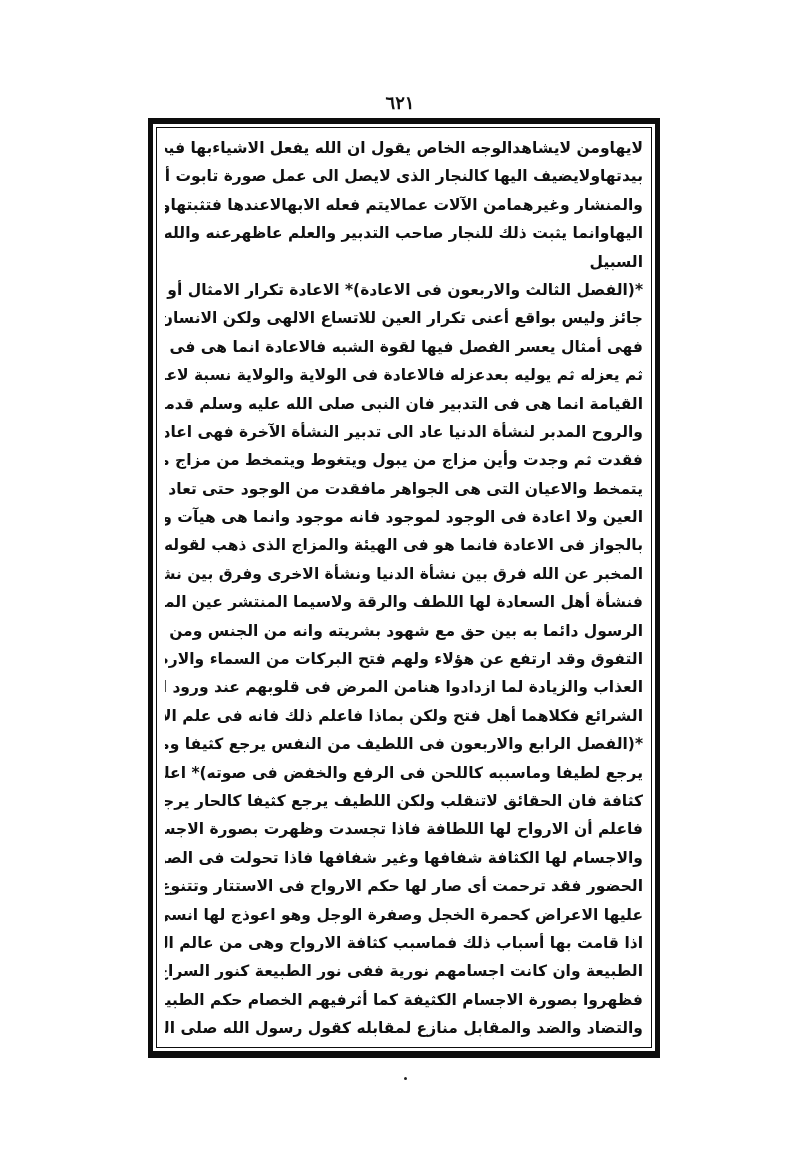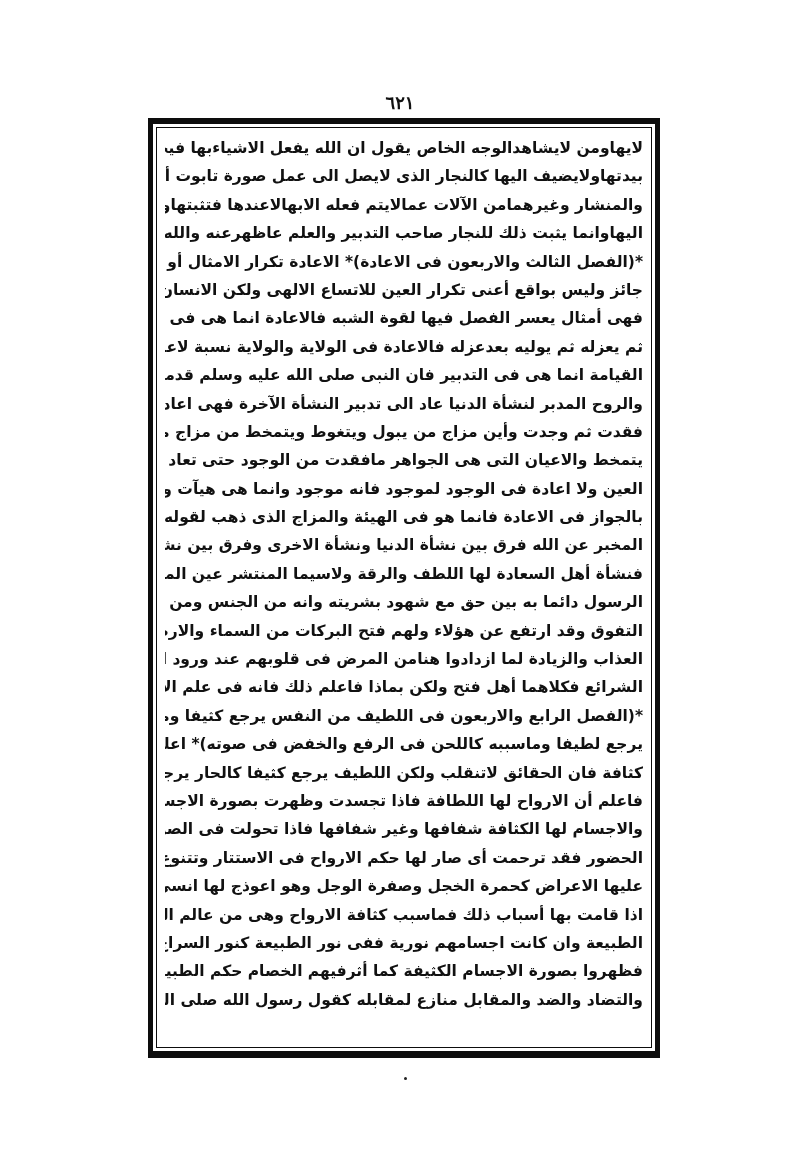--- a/index.html
+++ b/index.html
@@ -39,20 +39,21 @@
 <div>
   <div class="page-number">٦٢١</div>
 
   <div class="frame">
     <div class="frame-inner"></div>
     <div class="text-body" id="text-body">
         <div class="line">لايهاومن لايشاهدالوجه الخاص يقول ان الله يفعل الاشياءبها فيجعل الاسباب كالآلة</div>
         <div class="line">بيدتهاولايضيف اليها كالنجار الذى لايصل الى عمل صورة تابوت أو كرسى الا بالة القدوم</div>
         <div class="line">والمنشار وغيرهمامن الآلات عمالايتم فعله الابهالاعندها فتثبتهاولاتضيف صنعة التابوت</div>
         <div class="line">اليهاوانما يثبت ذلك للنجار صاحب التدبير والعلم عاظهرعنه والله يقول الحق وهو يهدى</div>
+        <div class="line short">السبيل</div>
         <div class="line">*(الفصل الثالث والاربعون فى الاعادة)* الاعادة تكرار الامثال أو العين فى الوجود وذلك</div>
         <div class="line">جائز وليس بواقع أعنى تكرار العين للاتساع الالهى ولكن الانسان فى لبس من خلق جديد</div>
         <div class="line">فهى أمثال يعسر الفصل فيها لقوة الشبه فالاعادة انما هى فى الحكم مثل السلطان يولى واليا</div>
         <div class="line">ثم يعزله ثم يوليه بعدعزله فالاعادة فى الولاية والولاية نسبة لاعين وجودى الاترى الاعادة يوم</div>
         <div class="line">القيامة انما هى فى التدبير فان النبى صلى الله عليه وسلم قدميز بين نشأة الدنيا ونشأة الآخرة</div>
         <div class="line">والروح المدبر لنشأة الدنيا عاد الى تدبير النشأة الآخرة فهى اعادة حكم ونسبة لا اعادة عين</div>
         <div class="line">فقدت ثم وجدت وأين مزاج من يبول ويتغوط ويتمخط من مزاج من لايبول ولايتغوط ولا</div>
         <div class="line">يتمخط والاعيان التى هى الجواهر مافقدت من الوجود حتى تعاد اليه بل لم تزل موجودة</div>
         <div class="line">العين ولا اعادة فى الوجود لموجود فانه موجود وانما هى هيآت وامتزاجات نسبية واما قولنا</div>
         <div class="line">بالجواز فى الاعادة فانما هو فى الهيئة والمزاج الذى ذهب لقوله ثم اذا شاء أنشره وماشاء فان</div>

